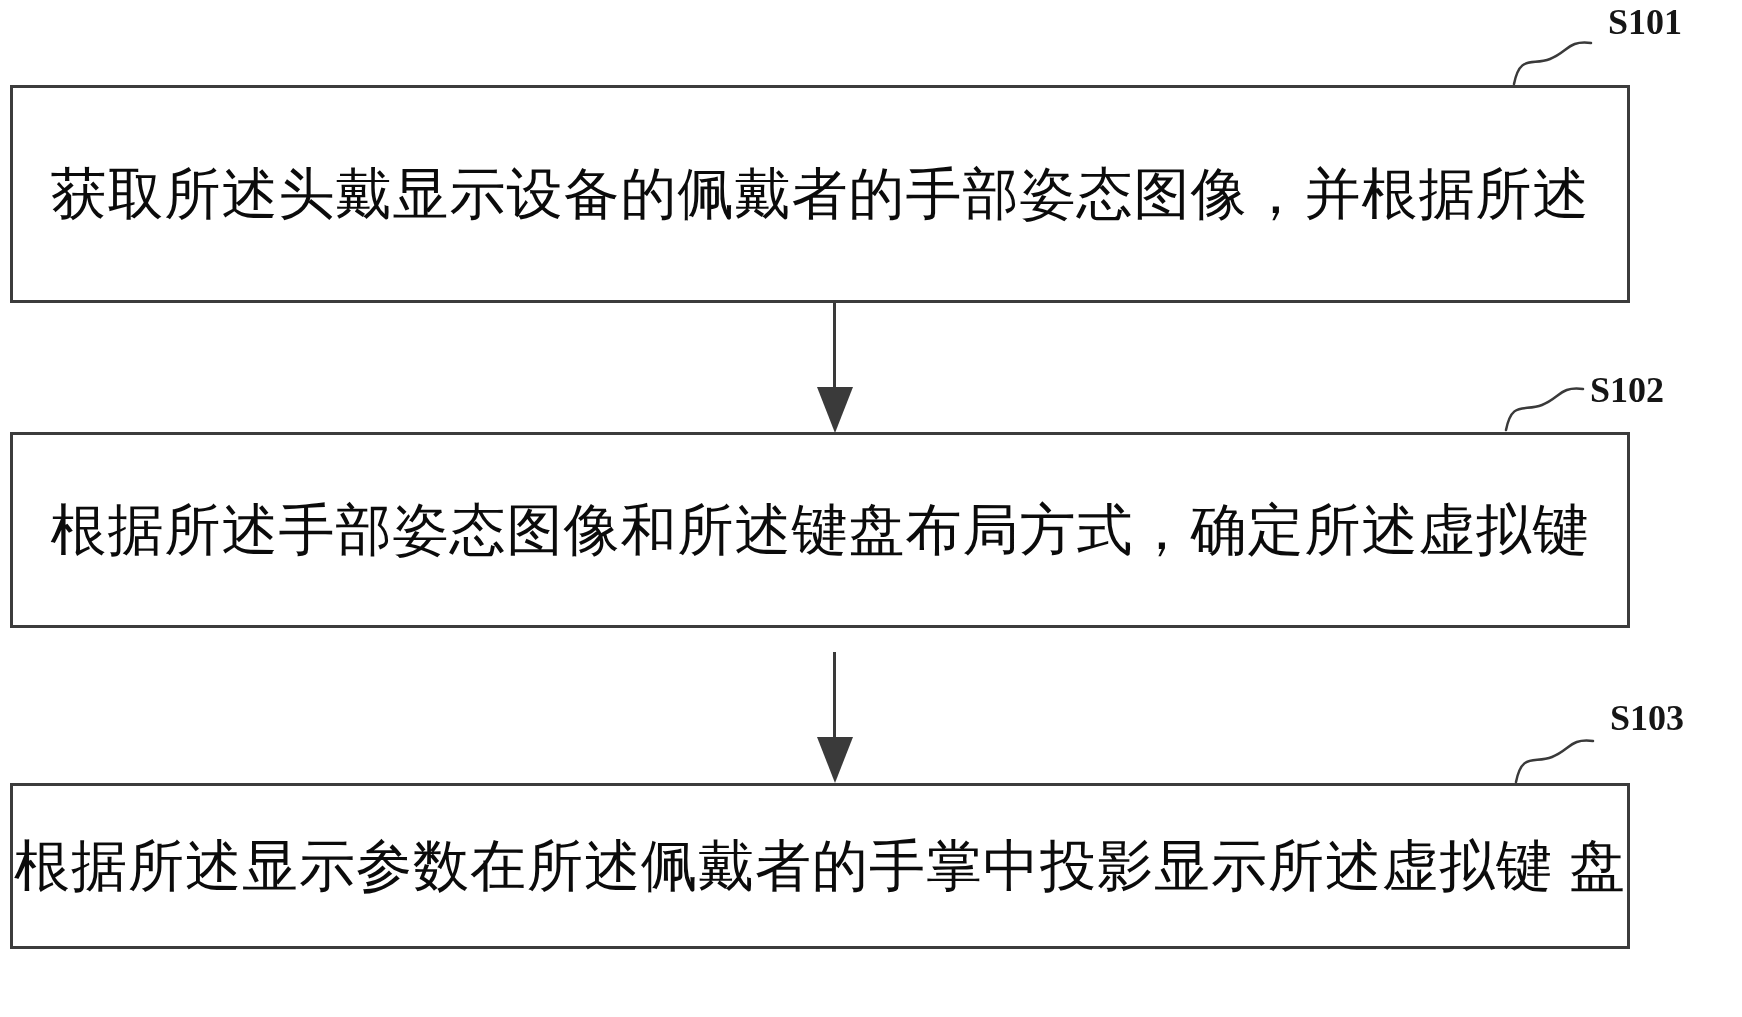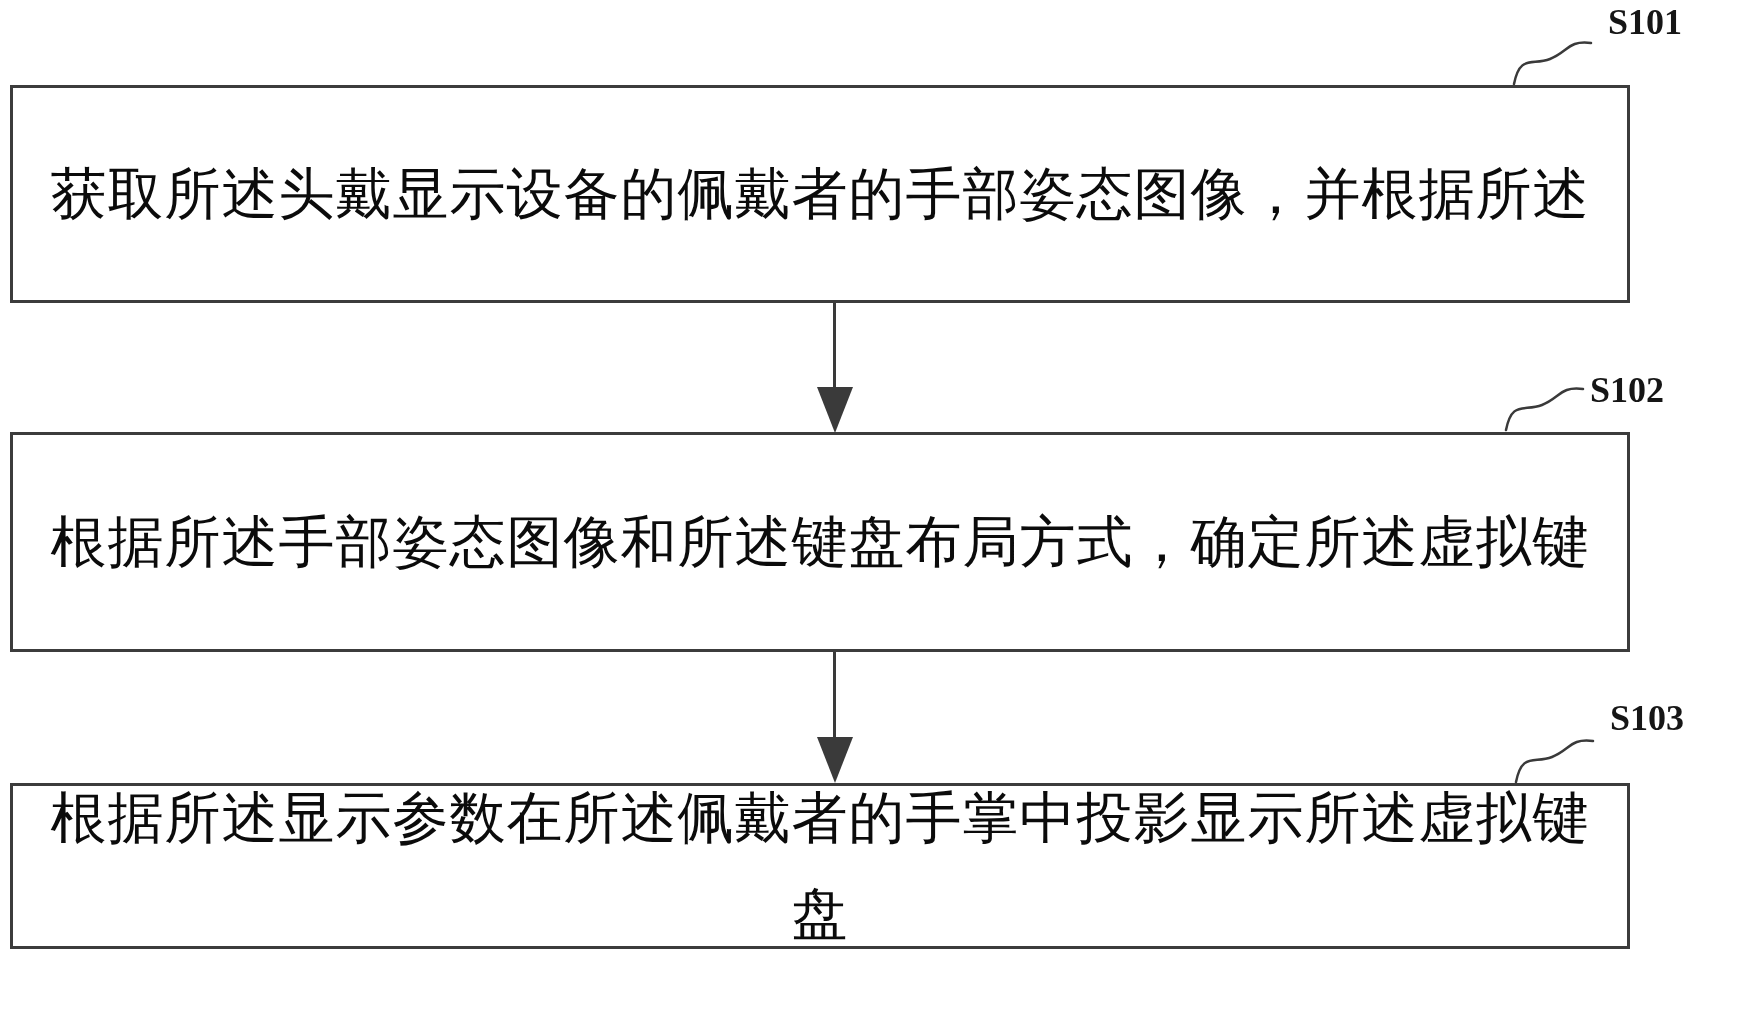--- a/index.html
+++ b/index.html
@@ -16,21 +16,21 @@
     font-family: "Liberation Serif", "DejaVu Serif", serif;
   }
   .step-box {
     position: absolute;
     left: 10px;
     width: 1620px;
     box-sizing: border-box;
     border: 3px solid #3c3c3c;
     background: #ffffff;
     display: flex;
-    flex-direction: column;
+    flex-direction: row;
     justify-content: center;
     align-items: center;
   }
   .step-line {
     font-size: 56px;
     line-height: 80px;
     color: #0b0b0b;
     letter-spacing: 1px;
     white-space: nowrap;
     text-align: center;
@@ -72,21 +72,21 @@
   <svg class="leader" style="left:1510px; top:30px;" width="85" height="56" viewBox="0 0 85 56">
     <path d="M4,54 C10,24 22,36 40,29 S58,10 81,13" fill="none" stroke="#3a3a3a" stroke-width="2.5" stroke-linecap="round"></path>
   </svg>
   <div class="step-label" style="left:1608px; top:4px;">S101</div>
 
   <div>
     <div class="arrow-stem" style="left:833px; top:303px; height:86px;"></div>
     <div class="arrow-head" style="left:817px; top:387px;"></div>
   </div>
 
-  <div class="step-box" style="top:432px; height:220px;gap:25px;">
+  <div class="step-box" style="top:432px; height:196px;gap:25px;">
     <div class="step-line">根据所述手部姿态图像和所述键盘布局方式，确定所述虚拟键</div>
   </div>
 
   <svg class="leader" style="left:1502px; top:376px;" width="85" height="56" viewBox="0 0 85 56">
     <path d="M4,54 C10,24 22,36 40,29 S58,10 81,13" fill="none" stroke="#3a3a3a" stroke-width="2.5" stroke-linecap="round"></path>
   </svg>
   <div class="step-label" style="left:1590px; top:372px;">S102</div>
 
   <div>
     <div class="arrow-stem" style="left:833px; top:652px; height:87px;"></div>

